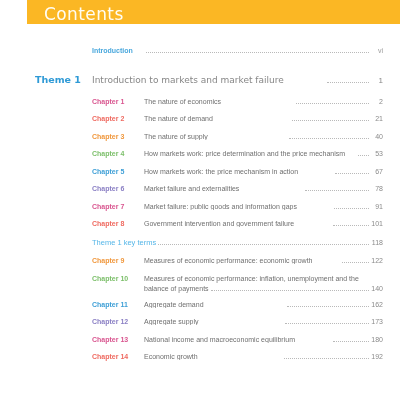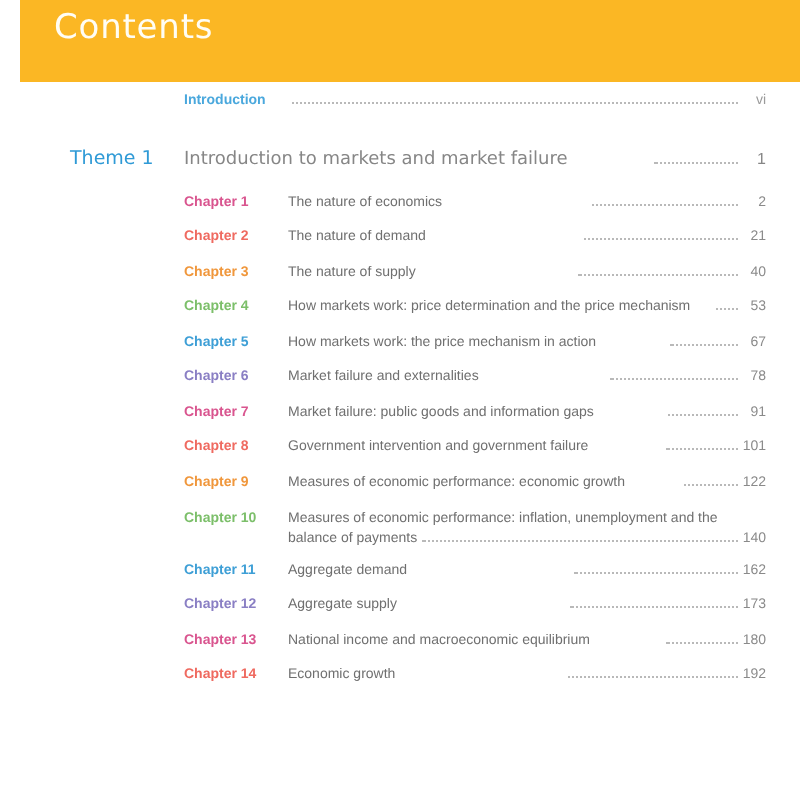--- a/index.html
+++ b/index.html
@@ -17,24 +17,24 @@
     position: relative;
     width: 400px;
     height: 400px;
     background: #ffffff;
     overflow: hidden;
   }
 
   
   .banner {
     position: absolute;
-    left: 10px;
+    left: 27px;
     top: 0;
     right: 0;
-    height: 41px;
+    height: 24px;
     background: #fbb724;
   }
   .banner-title {
     position: absolute;
     left: 17px;
     top: 4px;
     font-size: 17px;
     font-weight: 400;
     letter-spacing: 0.4px;
     color: #fffdf4;
@@ -55,21 +55,21 @@
     display: flex;
     align-items: baseline;
     padding: 0 17px 0 35px;
   }
 
   
   .gutter {
     width: 57px;
     flex: 0 0 57px;
     font-size: 8.5px;
-    font-weight: normal;
+    font-weight: bold;
     white-space: nowrap;
   }
 
   
   .chap-label {
     width: 52px;
     flex: 0 0 52px;
     font-size: 7px;
     font-weight: bold;
     white-space: nowrap;
@@ -264,20 +264,25 @@
     </div>
 
     <div class="row row-chap">
       <div class="gutter"></div>
       <div class="chap-label" style="color: rgb(239, 106, 96);">Chapter 8</div>
       <div class="title">Government intervention and government failure</div>
       <div class="leader"></div>
       <div class="pageno">101</div>
     </div>
 
+    <div class="row row-keyterms">
+      <div class="kt-label">Theme 1 key terms</div>
+      <div class="leader"></div>
+      <div class="pageno">118</div>
+    </div>
 
 
     <div class="row row-chap">
       <div class="gutter"></div>
       <div class="chap-label" style="color: rgb(240, 151, 60);">Chapter 9</div>
       <div class="title">Measures of economic performance: economic growth</div>
       <div class="leader"></div>
       <div class="pageno">122</div>
     </div>
 

